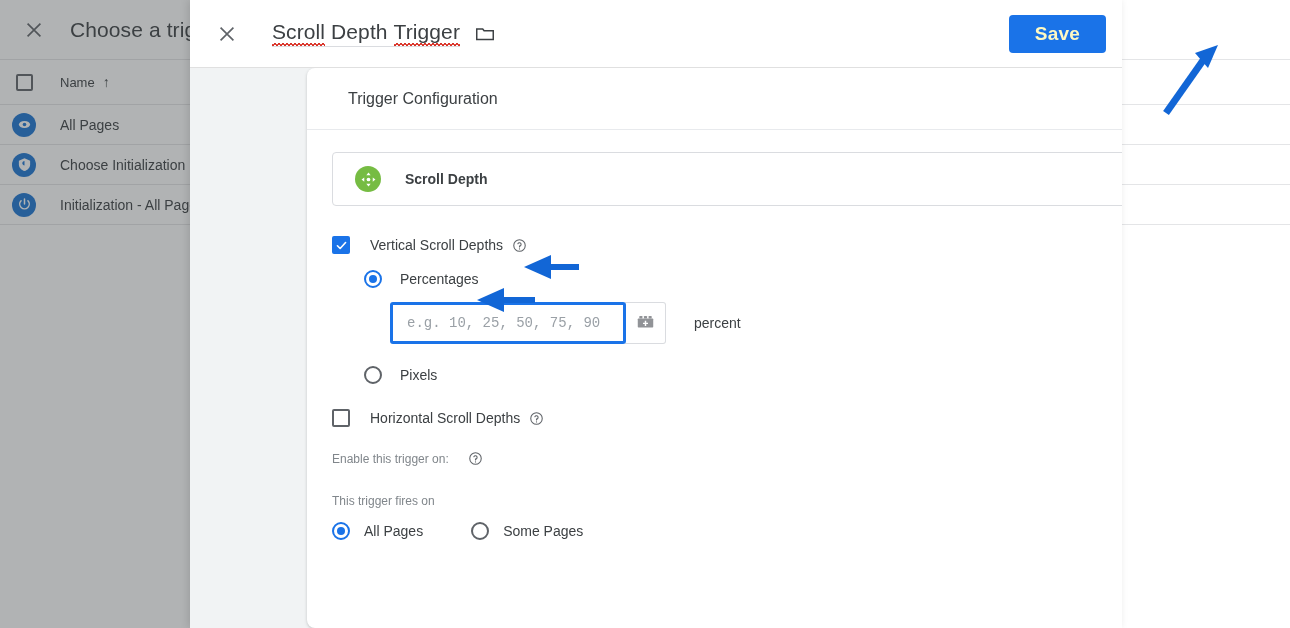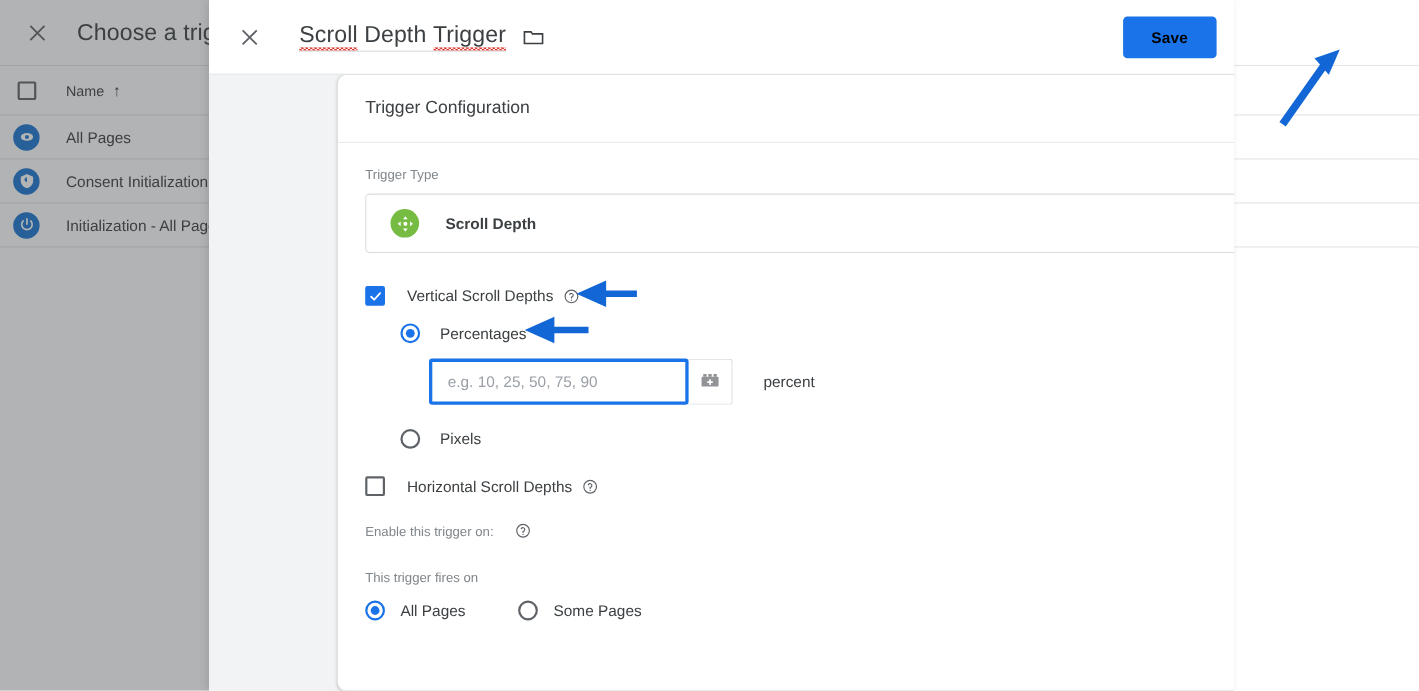--- a/index.html
+++ b/index.html
@@ -148,22 +148,22 @@
   .folder-icon {
     margin-left: 14px;
     color: #3c4043;
     display: flex;
     align-items: center;
     cursor: pointer;
   }
   .save-btn {
     margin-left: auto;
     background: #1a73e8;
-    color: #000000;
-    font-size: 14px;
+    color: #fef9c3;
+    font-size: 19px;
     font-weight: bold;
     border: none;
     border-radius: 4px;
     height: 38px;
     padding: 0 26px;
     cursor: pointer;
     letter-spacing: .2px;
     font-family: "Liberation Sans", sans-serif;
   }
 
@@ -181,21 +181,21 @@
     width: 912px;
     min-height: 560px;
     background: #ffffff;
     border-radius: 8px;
     box-shadow: 0 1px 2px rgba(60,64,67,.15), 0 1px 3px 1px rgba(60,64,67,.08);
   }
   .card-header {
     height: 62px;
     display: flex;
     align-items: center;
-    padding-left: 25px;
+    padding-left: 41px;
     border-bottom: 1px solid #e8eaed;
     box-sizing: border-box;
   }
   .card-header-title {
     font-size: 16px;
     color: #3c4043;
   }
   .card-body {
     padding: 22px 25px 30px 25px;
   }
@@ -315,21 +315,21 @@
   .txt-input {
     width: 100%;
     height: 100%;
     box-sizing: border-box;
     border: 3px solid #1a73e8;
     border-radius: 3px;
     font-size: 14px;
     color: #3c4043;
     padding: 10px 14px;
     outline: none;
-    font-family: Liberation Sans, sans-serif;
+    font-family: Liberation Mono, monospace;
     background: #fff;
   }
   .txt-input::placeholder { color: #9aa0a6; }
   .var-btn {
     width: 40px; height: 40px;
     border: 1px solid #dadce0;
     border-left: none;
     border-radius: 0 3px 3px 0;
     background: #fff;
     display: flex; align-items: center; justify-content: center;
@@ -429,21 +429,21 @@
     <div class="row-label">All Pages</div>
   </div>
 
   <div class="bg-row">
     <div class="row-icon">
       <svg width="15" height="15" viewBox="0 0 24 24" fill="#ffffff">
         <path d="M12 2 L21 6 V12 C21 17 17 21 12 22.5 C7 21 3 17 3 12 V6 Z"></path>
         <path d="M12 6.5 C10 6.5 8.5 8 8.5 10 C8.5 12 10 13.5 12 13.5 Z" fill="#1a73d2"></path>
       </svg>
     </div>
-    <div class="row-label">Consent Initialization</div>
+    <div class="row-label">Choose Initialization</div>
   </div>
 
   <div class="bg-row">
     <div class="row-icon">
       <svg width="15" height="15" viewBox="0 0 24 24" fill="none" stroke="#ffffff" stroke-width="2.4" stroke-linecap="round">
         <path d="M12 3 V11"></path>
         <path d="M6.5 6 A7.6 7.6 0 1 0 17.5 6"></path>
       </svg>
     </div>
     <div class="row-label">Initialization - All Pages</div>
@@ -474,21 +474,20 @@
 
   <div class="panel-body">
     <div class="card">
 
       <div class="card-header">
         <div class="card-header-title">Trigger Configuration</div>
       </div>
 
       <div class="card-body">
 
-        <div class="field-label">Trigger Type</div>
 
         <div class="type-box">
           <div class="type-icon">
             <svg width="17" height="17" viewBox="0 0 24 24" fill="#ffffff">
               <path d="M12 2.2 L15 6 H9 Z"></path>
               <path d="M12 21.8 L9 18 H15 Z"></path>
               <path d="M2.2 12 L6 9 V15 Z"></path>
               <path d="M21.8 12 L18 15 V9 Z"></path>
               <circle cx="12" cy="12" r="2.6"></circle>
             </svg>

